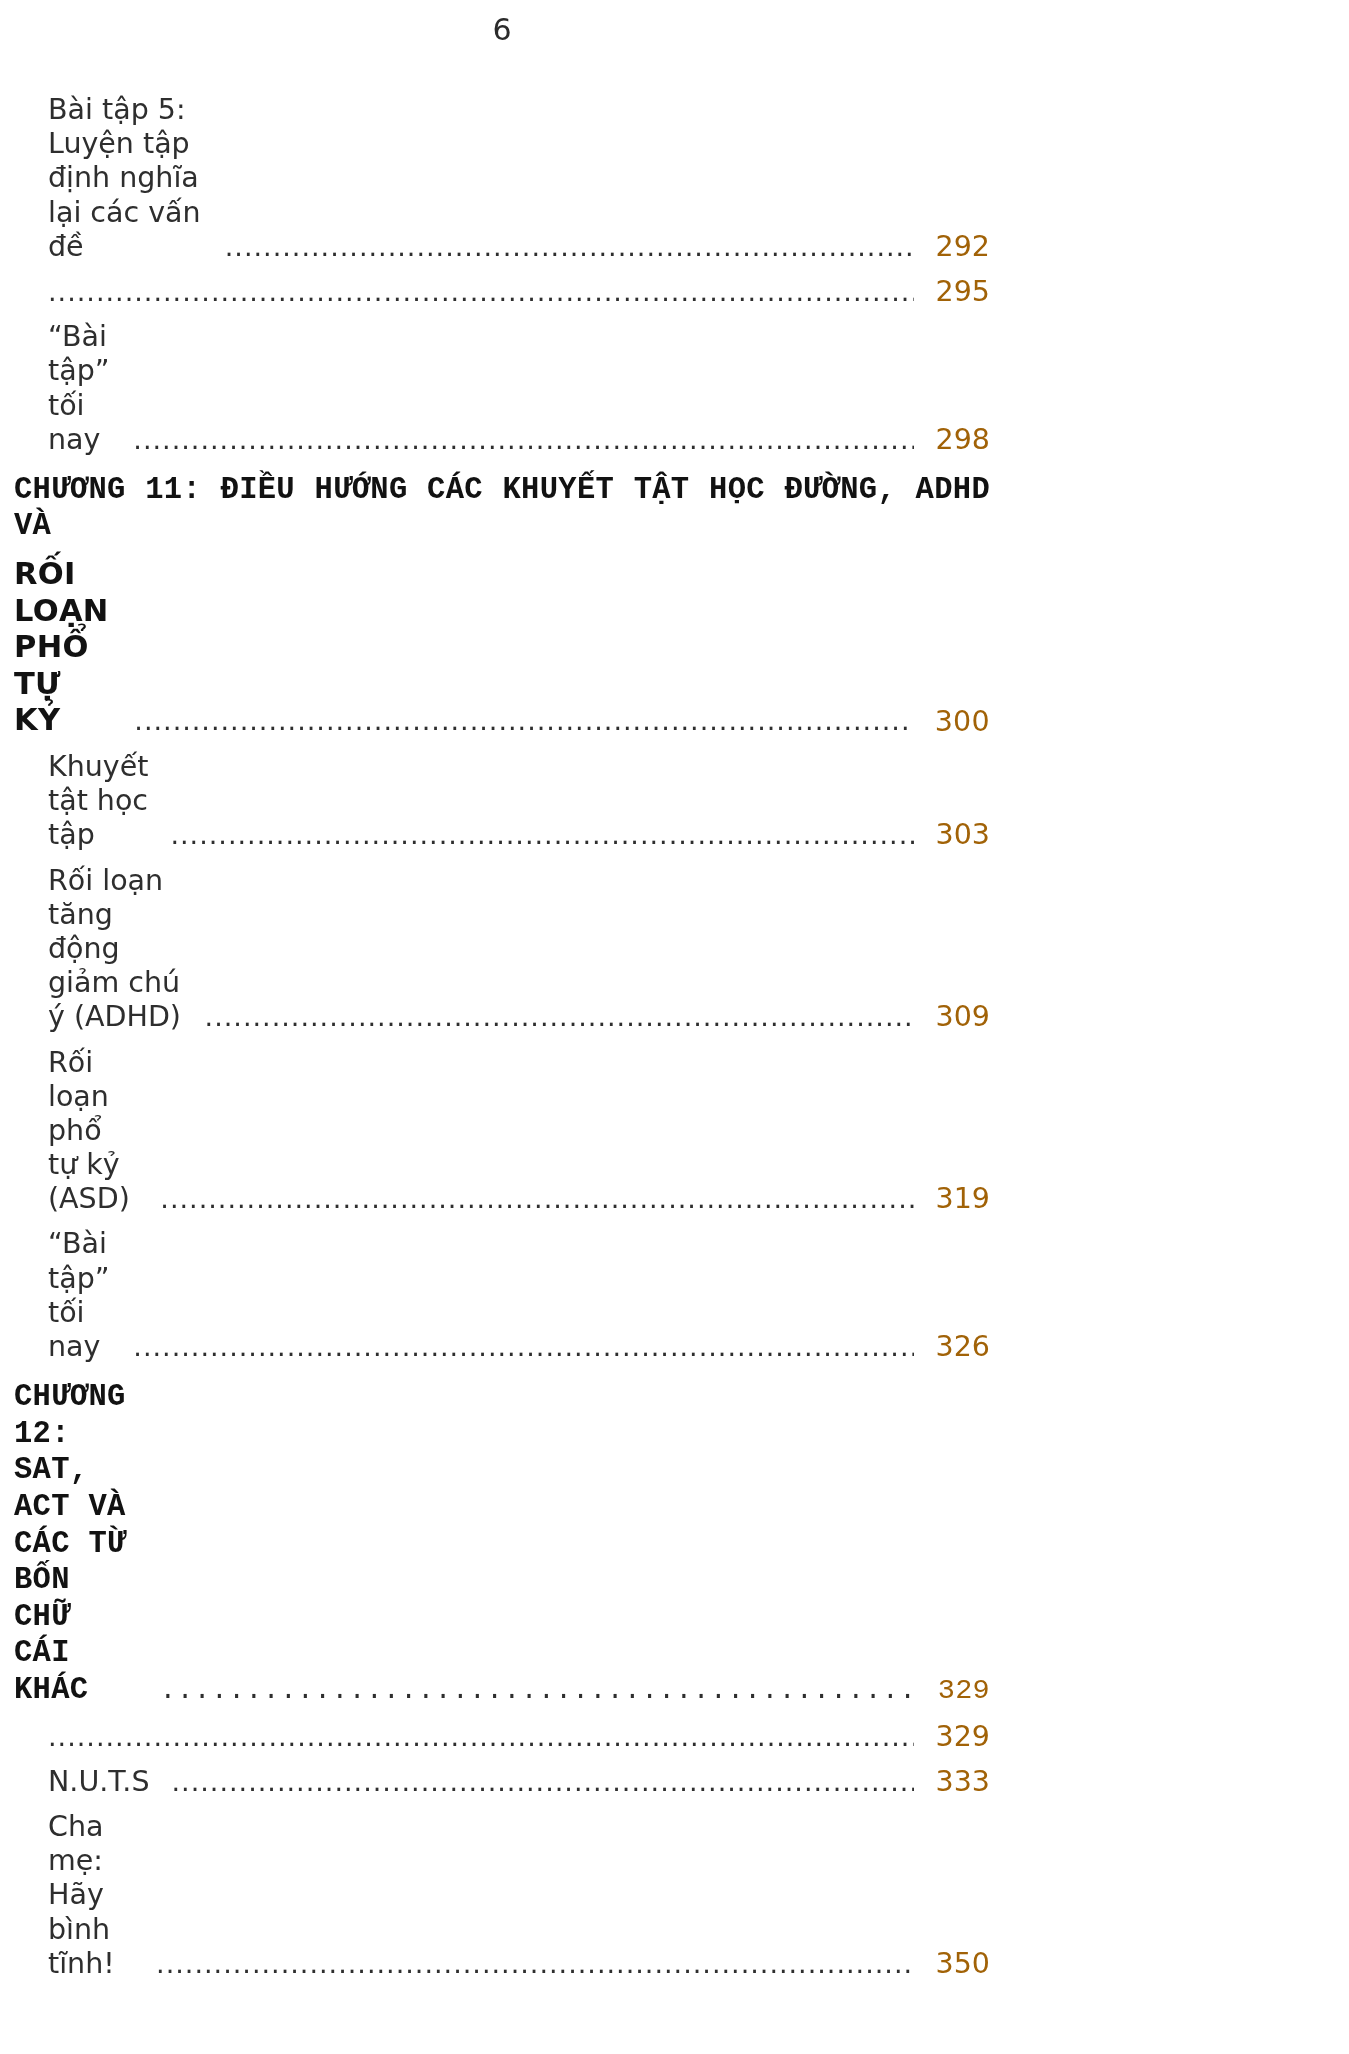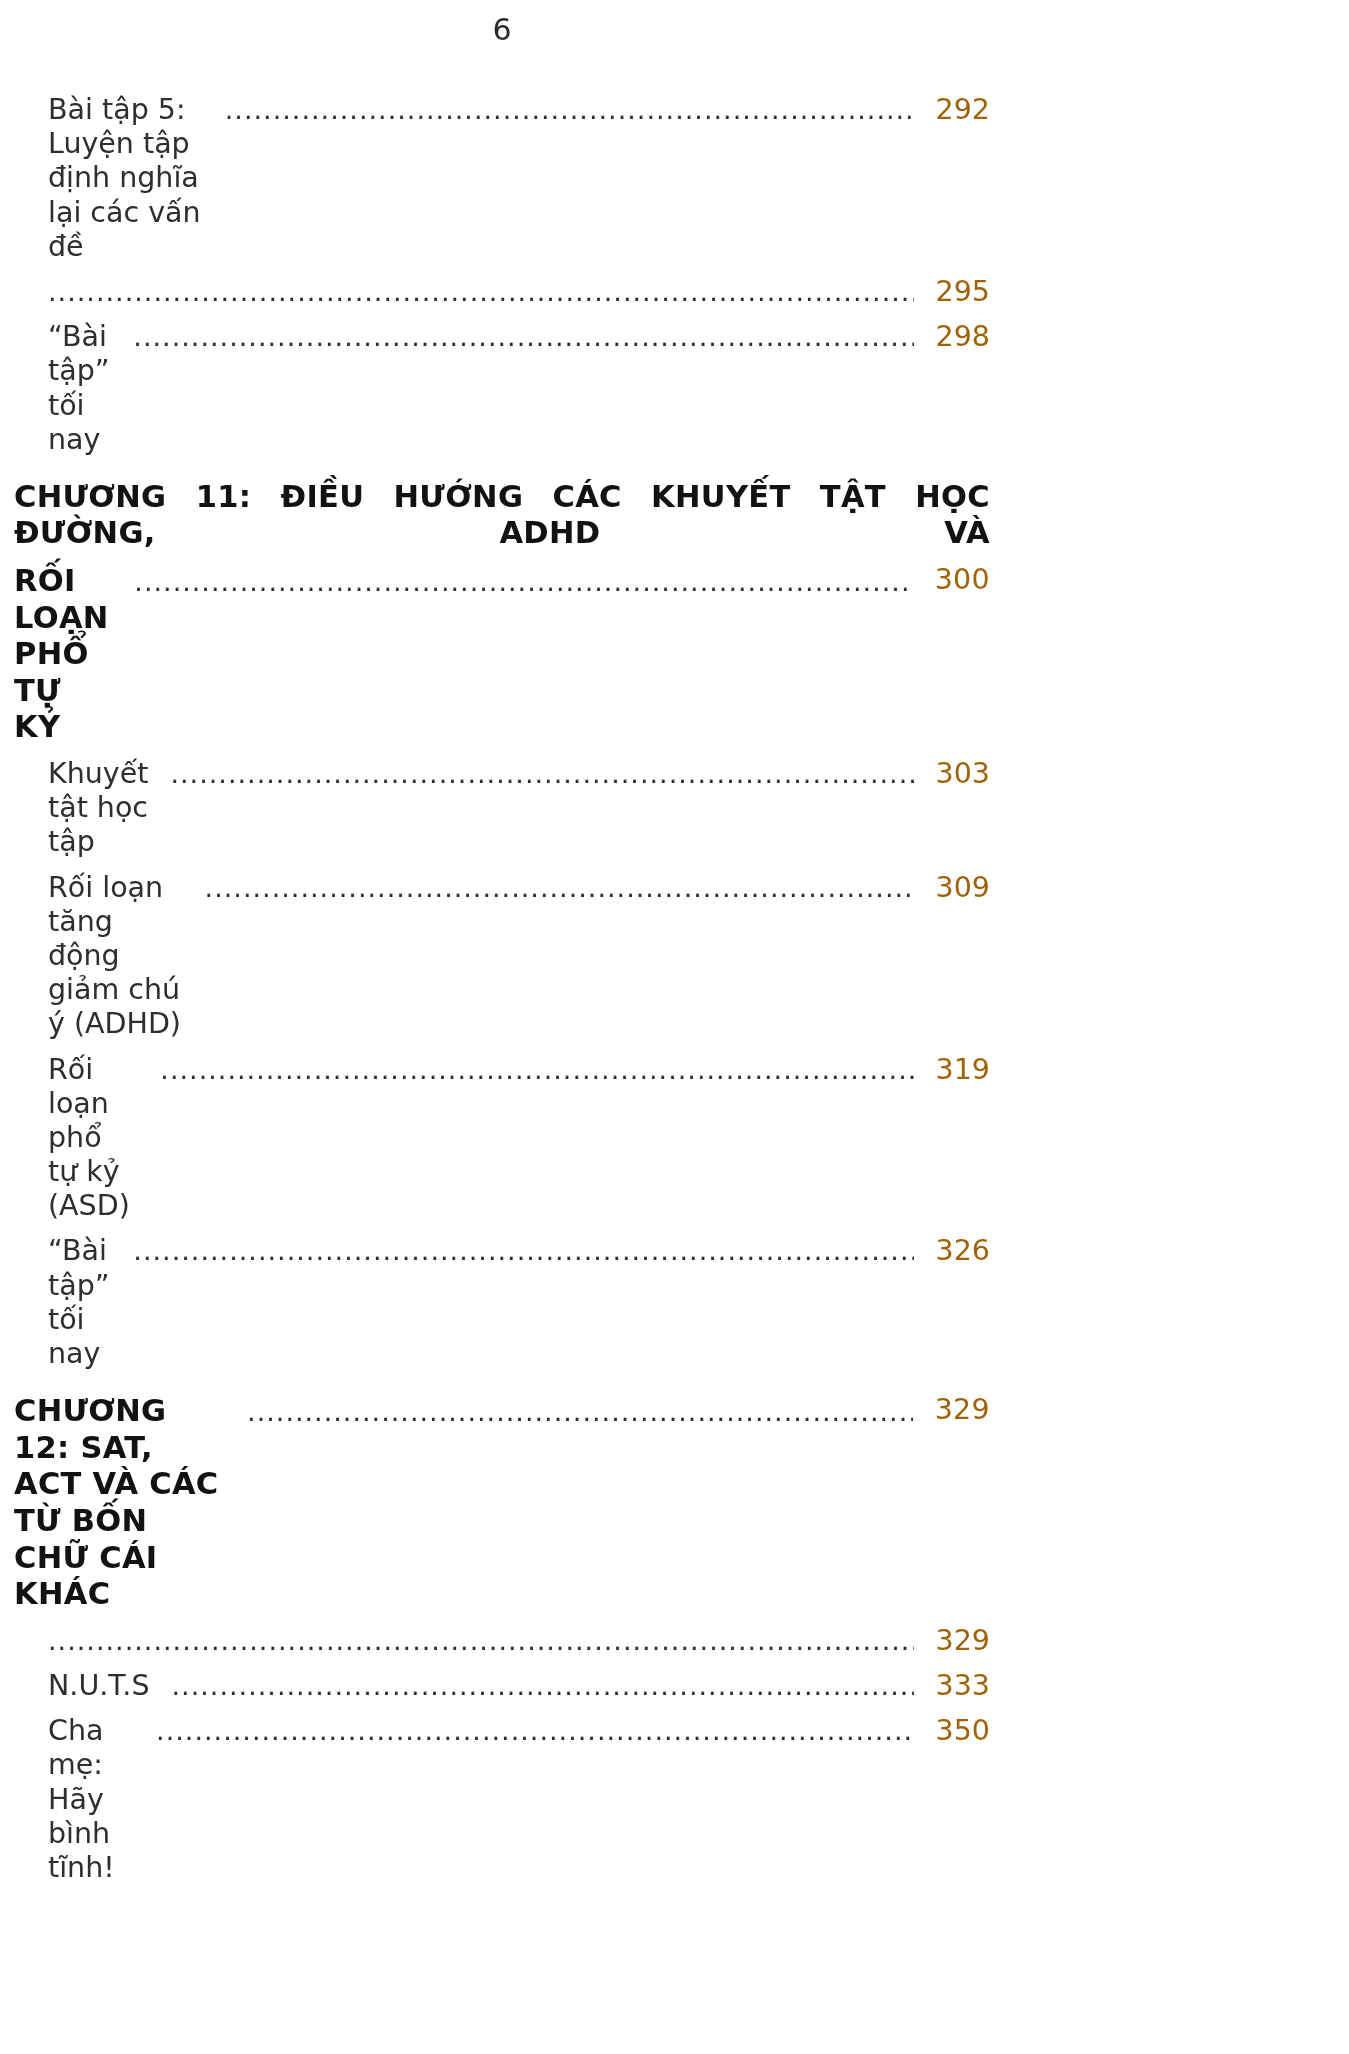--- a/index.html
+++ b/index.html
@@ -17,35 +17,35 @@
   }
   .folio {
     text-align: center;
     font-size: 30px;
     color: #2b2b2b;
     margin-bottom: 46px;
   }
   .toc-list { width: 100%; }
   .row {
     display: flex;
-    align-items: flex-start;
+    align-items: flex-end;
     font-size: 28.5px;
     line-height: 1.2;
     margin-bottom: 11px;
     color: #2e2e2e;
     gap: 22px;
   }
   .row.indent { padding-left: 34px; }
   .row.bold {
     font-weight: bold;
     font-size: 30.5px;
     color: #121212;
     letter-spacing: 0.3px;
   }
-  .row.gap { margin-top: 22px; }
+  .row.gap { margin-top: 15px; font-family: Liberation Mono, monospace; }
   .row.wrapline { display: block; }
   .row.justify { text-align: justify; text-align-last: justify; }
   .label { flex: 0 1 auto; }
   .dots {
     flex: 1 1 auto;
     min-width: 16px;
     overflow: hidden;
     white-space: nowrap;
     font-weight: normal;
   }

